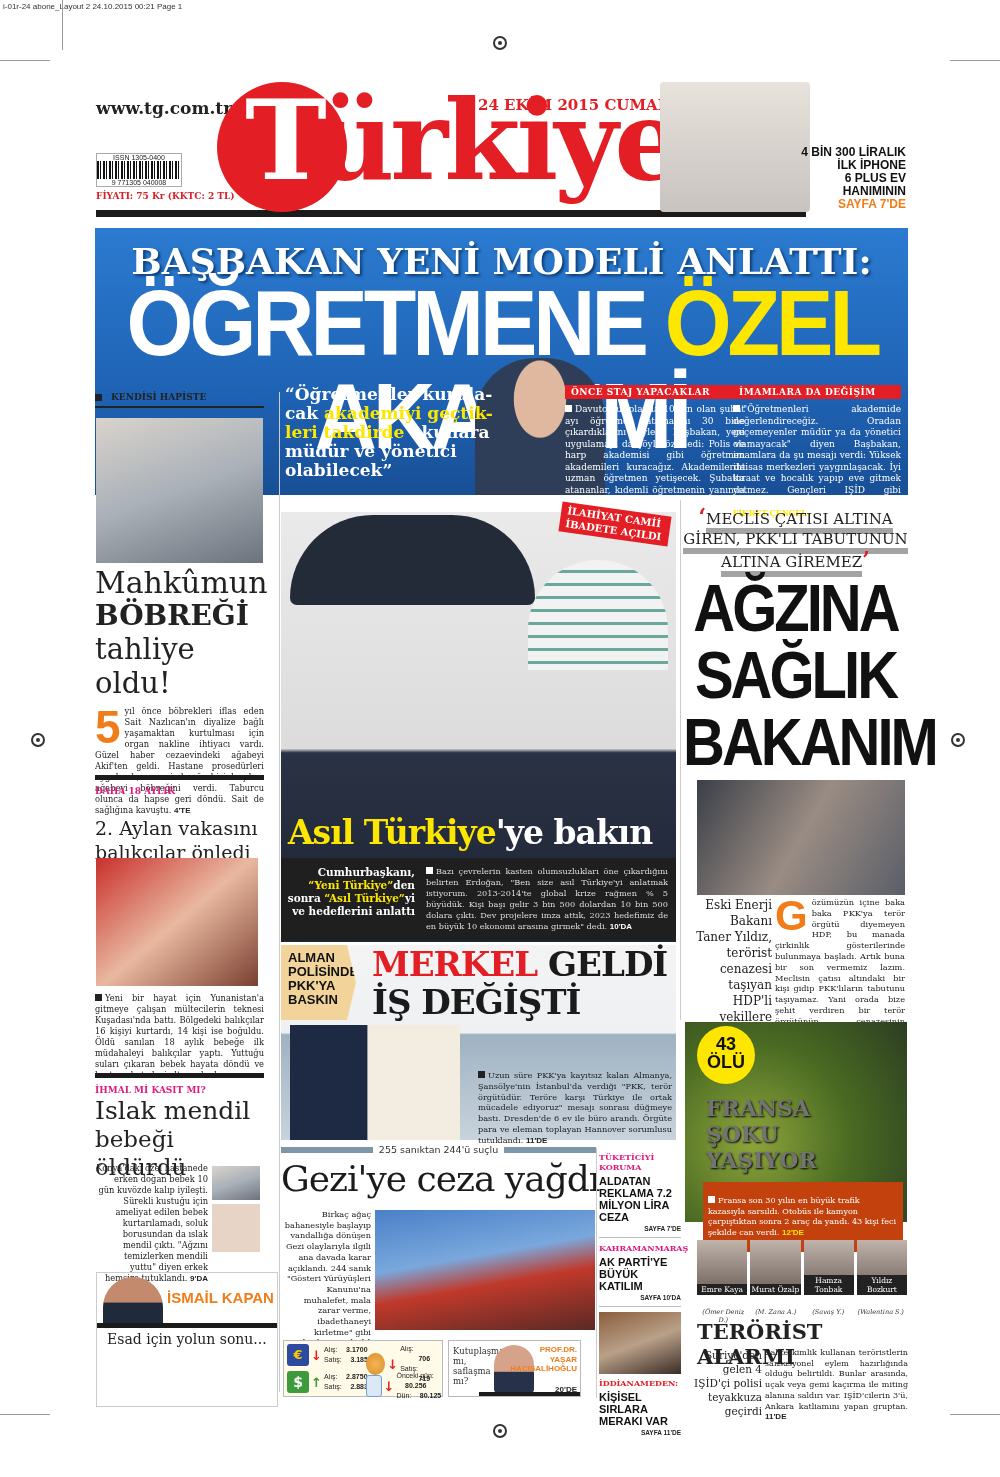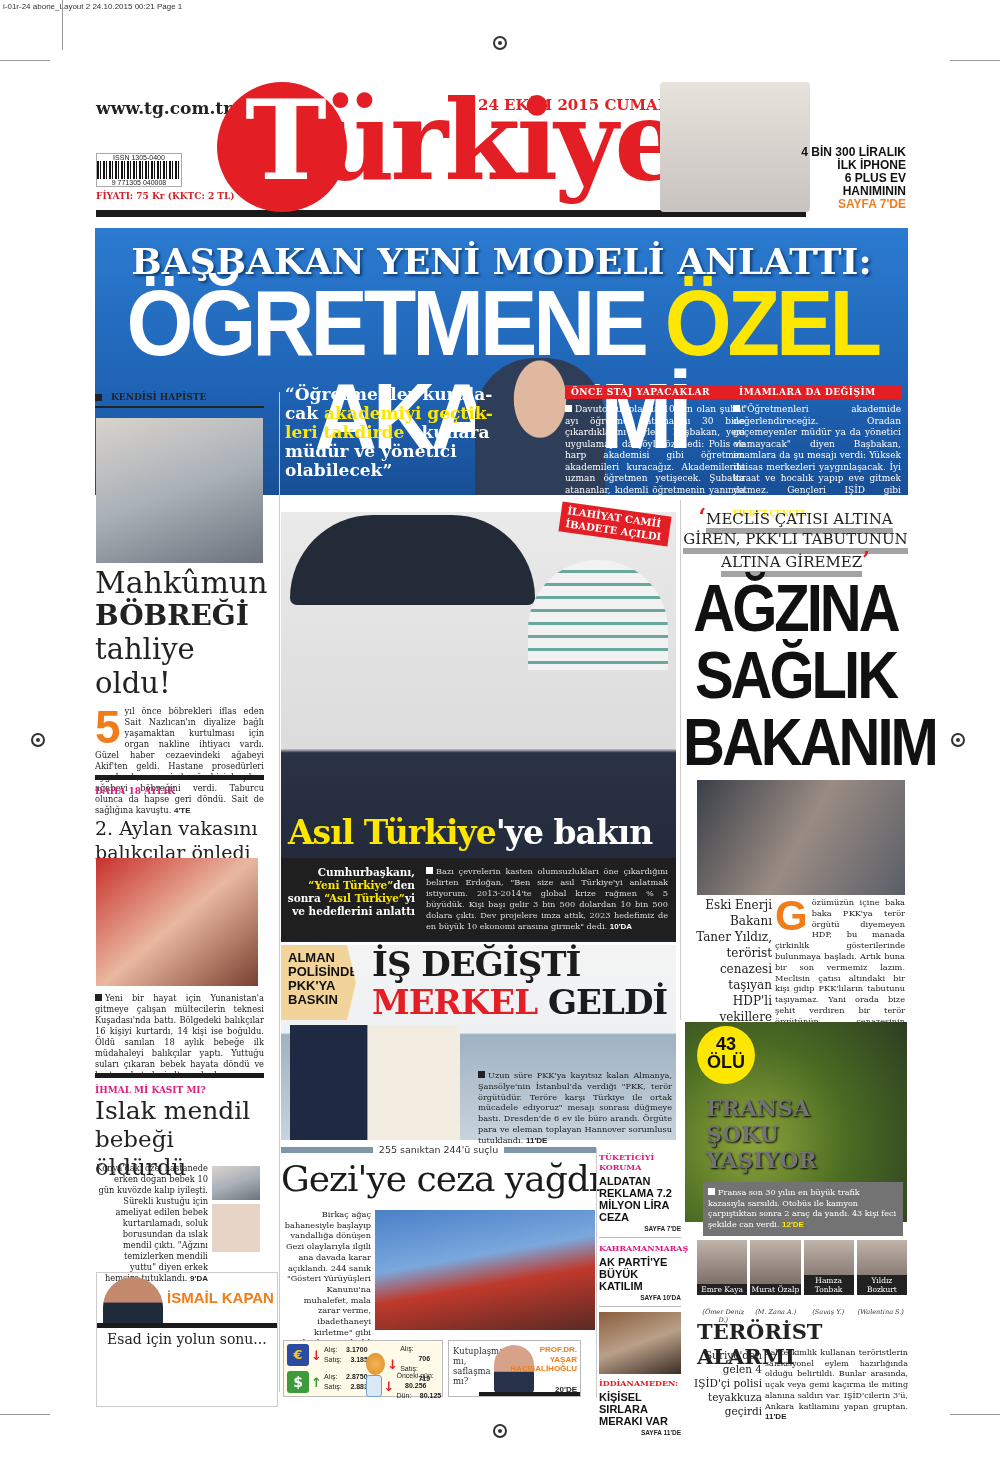--- a/index.html
+++ b/index.html
@@ -62,21 +62,21 @@
 .meclis span{border-bottom:6px solid #a3a3a3}
 .meclis .q{color:#e31e24;font-weight:bold;font-size:22px;border:none}
 .agzina{left:683px;top:575px;width:225px;text-align:center;font:bold 58px "Liberation Sans",sans-serif;line-height:58px;color:#111;letter-spacing:-3px;transform:scaleY(1.15);transform-origin:top}
 .yildiz-photo{left:697px;top:780px;width:208px;height:115px;background:linear-gradient(120deg,#3a3f48,#9a8c83 50%,#5a5e68)}
 .eski{left:692px;top:897px;width:80px;text-align:right;font:12px "DejaVu Serif",serif;line-height:16px;color:#222}
 .quote-g{left:775px;top:897px;width:130px;font:8.2px "DejaVu Serif",serif;line-height:10.8px;text-align:justify}
 .bigG{float:left;font:bold 42px "Liberation Sans",sans-serif;color:#f07d1a;line-height:38px;margin-right:4px}
 .fransa{left:685px;top:1022px;width:222px;height:200px;background:radial-gradient(circle at 30% 60%,#8ea53c,#4a6b22 50%,#2c3d22)}
 .badge43{left:697px;top:1026px;width:58px;height:58px;border-radius:50%;background:#fde600;font:bold 18px "Liberation Sans",sans-serif;text-align:center;line-height:18px;padding-top:9px;color:#111}
 .fransa-h{left:706px;top:1095px;font:bold 22px "DejaVu Serif",serif;color:#737373;line-height:26px;text-shadow:1px 1px 2px #000}
-.fransa-b{left:703px;top:1182px;width:200px;background:#737373;color:#fff;font:8px "DejaVu Serif",serif;line-height:10.5px;padding:6px 5px}
+.fransa-b{left:703px;top:1182px;width:200px;background:#c2410c;color:#fff;font:8px "DejaVu Serif",serif;line-height:10.5px;padding:14px 5px}
 .suspects{left:697px;top:1240px;width:210px;display:flex;gap:3px}
 .sus{flex:1;height:55px;background:linear-gradient(180deg,#bfb3aa,#6d5f58);position:relative}
 .sus span{position:absolute;bottom:0;left:0;right:0;background:#222;color:#fff;font:7.5px "DejaVu Serif",serif;text-align:center;padding:1px 0}
 .alias{left:697px;top:1308px;width:210px;display:flex;font:italic 6.5px "DejaVu Serif",serif;color:#333}
 .alias span{flex:1;text-align:center}
 .teror{left:697px;top:1319px;width:210px;font:bold 21px "DejaVu Serif",serif;letter-spacing:0}
 .suriye{left:692px;top:1348px;width:70px;text-align:right;font:10.5px "DejaVu Serif",serif;line-height:14px}
 .teror-b{left:765px;top:1348px;width:143px;font:8px "DejaVu Serif",serif;line-height:10.7px;text-align:justify}
 .gezi-k{left:281px;top:1144px;width:315px;display:flex;align-items:center;gap:6px;font:9.5px "DejaVu Sans",sans-serif;color:#333}
 .gezi-k i{flex:1;height:6px;background:#7d97a8}
@@ -205,22 +205,22 @@
 
 <div class="abs merkel-photo"></div>
 <div class="abs" style="left:290px;top:1025px;width:170px;height:115px;background:linear-gradient(90deg,#1e2a44 0 45%,#f2ede0 46%)"></div>
 <div class="abs alman">
   <div>ALMAN</div>
     <div>POLİSİNDEN</div>
     <div>PKK'YA</div>
     <div>BASKIN</div>
 </div>
 <div class="abs merkel-h">
+  <div><span class="r">MERKEL</span><span> GELDİ</span></div>
   <div>İŞ DEĞİŞTİ</div>
-  <div><span class="r">MERKEL</span><span> GELDİ</span></div>
 </div>
 <div class="abs merkel-body"><span class="sqd"></span><span>Uzun süre PKK'ya kayıtsız kalan Almanya, Şansölye'nin İstanbul'da verdiği "PKK, terör örgütüdür. Teröre karşı Türkiye ile ortak mücadele ediyoruz" mesajı sonrası düğmeye bastı. Dresden'de 6 ev ile büro arandı. Örgüte para ve eleman toplayan Hannover sorumlusu tutuklandı.</span> <span class="ref">11'DE</span></div>
 
 <div class="abs gezi-k">
     <i></i>
     <span>255 sanıktan 244'ü suçlu</span>
     <i></i>
   </div>
 <div class="abs gezi-h">Gezi'ye ceza yağdı</div>
 <div class="abs gezi-b"><span>Birkaç ağaç bahanesiyle başlayıp vandallığa dönüşen Gezi olaylarıyla ilgili ana davada karar açıklandı. 244 sanık "Gösteri Yürüyüşleri Kanunu'na muhalefet, mala zarar verme, ibadethaneyi kirletme" gibi suçlardan 2.5 ila 14 ay arasında hapse mahkûm oldu.</span> <span class="ref">11'DE</span></div>

